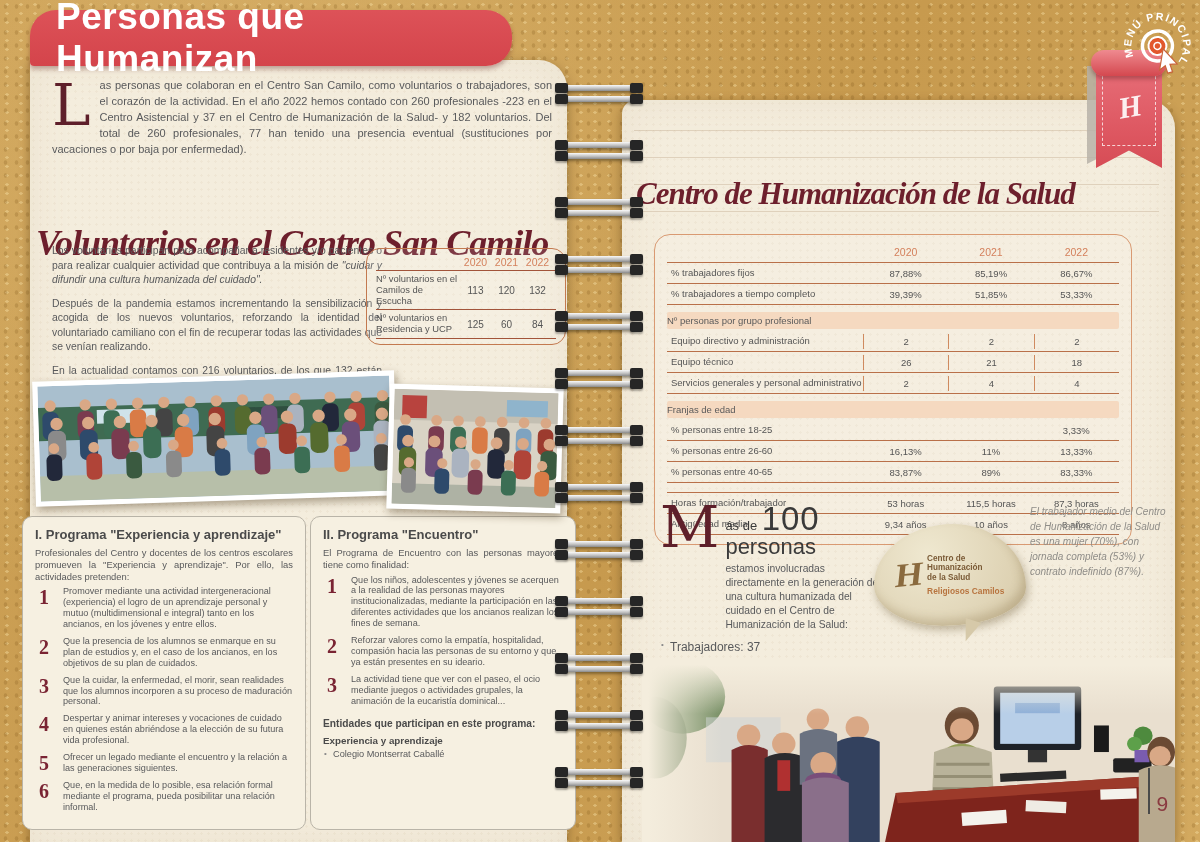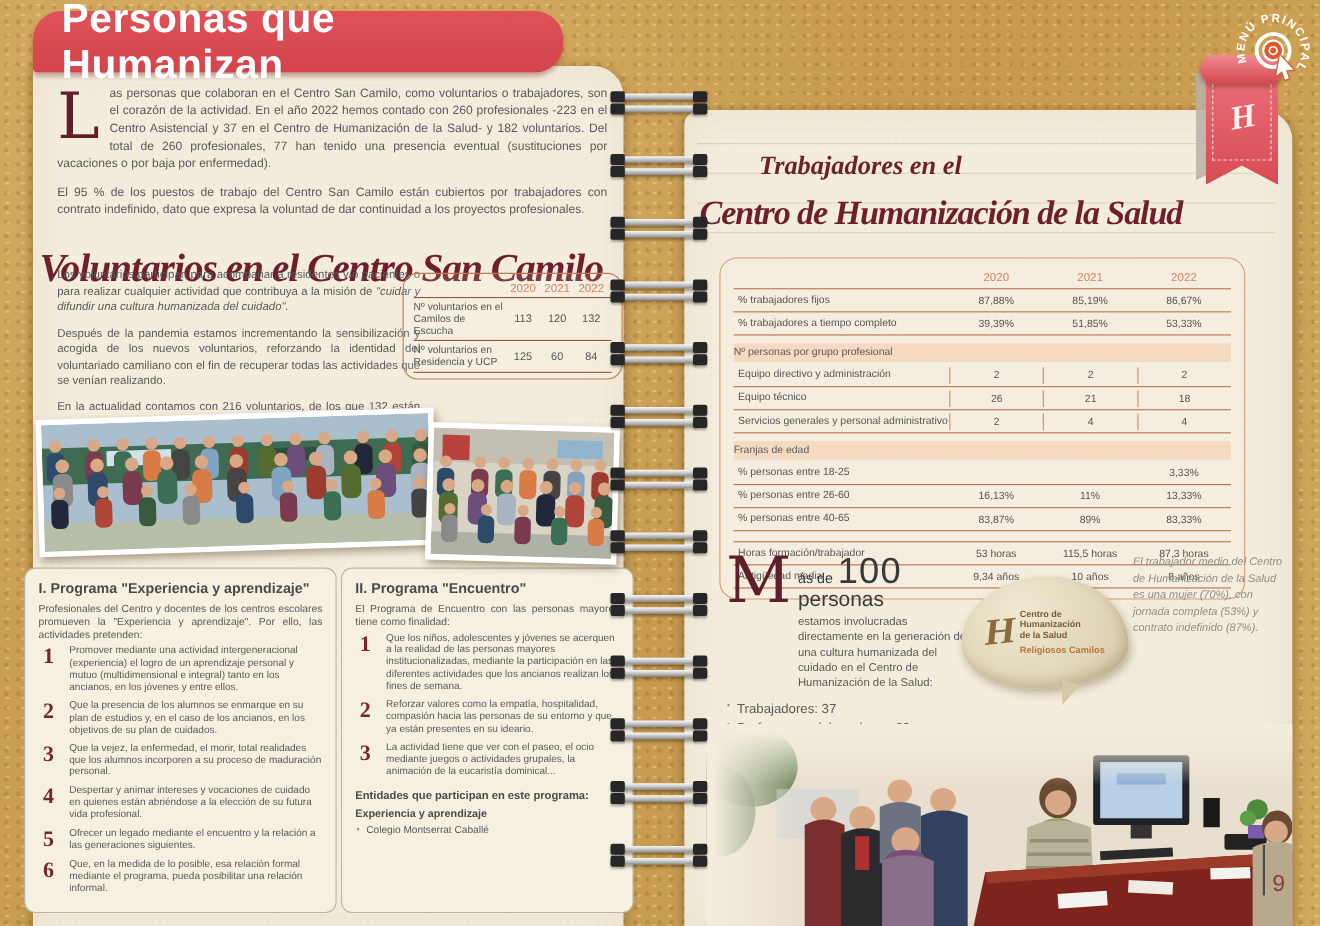--- a/index.html
+++ b/index.html
@@ -85,21 +85,21 @@
   .yrow .val{color:#d4805c;font-size:10.5px}
   .vsep .val{border-left:1px solid #cf8a5f}
   .bar{background:#f5d9c0;text-align:left;font-size:9.5px;color:#5a5a5a;padding:3px 0;margin:7px 0 2px;border-radius:2px}
   .bgrp{border-top:1px solid #b97049;margin-top:9px}
 
   
   .masde{position:absolute;left:38px;top:404px;width:230px}
   .masde .row1{display:flex;align-items:flex-start}
   .mcap{font-family:"DejaVu Serif",serif;font-size:58px;line-height:.8;color:#5e1f2a;margin-right:6px}
   .m100{font-size:33px;color:#3a3a3a;letter-spacing:1px;line-height:.9}
-  .mpers{font-size:19px;color:#3a3a3a}
+  .mpers{font-size:22px;color:#3a3a3a}
   .masbody{font-size:10.3px;color:#58595b;line-height:1.35;width:160px;margin-top:2px}
   .masde .blist{margin-top:8px}
   .masde .blist li{font-size:12px}
 
   
   .bubble{position:absolute;left:252px;top:424px;width:152px;height:102px;z-index:3;
     background:radial-gradient(circle at 35% 30%, #efe8d0, #ddd1b2 75%, #cfc2a2);
     border-radius:52% 48% 55% 45% / 60% 62% 38% 40%;
     box-shadow:2px 4px 8px rgba(90,70,30,.35), inset -4px -6px 10px rgba(120,95,50,.25);
     display:flex;align-items:center;justify-content:center}
@@ -171,21 +171,20 @@
   <div class="gray"></div>
   <div class="red"></div>
   <div class="fold"></div>
   <div class="rlogo">H</div>
 </div>
 
 <section class="page page-left">
   <div class="intro">
     <span class="dropcap">L</span>
     <p>as personas que colaboran en el Centro San Camilo, como voluntarios o trabajadores, son el corazón de la actividad. En el año 2022 hemos contado con 260 profesionales -223 en el Centro Asistencial y 37 en el Centro de Humanización de la Salud- y 182 voluntarios. Del total de 260 profesionales, 77 han tenido una presencia eventual (sustituciones por vacaciones o por baja por enfermedad).</p>
-    <p style="clear:left">El 95 % de los puestos de trabajo del Centro San Camilo están cubiertos por trabajadores con contrato indefinido, dato que expresa la voluntad de dar continuidad a los proyectos profesionales.</p>
   </div>
 
   <h2 class="script vol-title">Voluntarios en el Centro San Camilo</h2>
 
   <div class="vol-text">
     <p><span>Los voluntarios participan para acompañar a residentes y/o pacientes o para realizar cualquier actividad que contribuya a la misión de </span><span class="it">"cuidar y difundir una cultura humanizada del cuidado".</span></p>
     <p>Después de la pandemia estamos incrementando la sensibilización y acogida de los nuevos voluntarios, reforzando la identidad del voluntariado camiliano con el fin de recuperar todas las actividades que se venían realizando.</p>
     <p>En la actualidad contamos con 216 voluntarios, de los que 132 están en el Centro de Escucha y 84 en el Centro Asistencial (voluntarios de acompañamiento, de servicios generales y de actividades).</p>
   </div>
 
@@ -285,21 +284,21 @@
       </svg>
   </figure>
 
   <div class="pbox pbox1">
     <h3>I. Programa "Experiencia y aprendizaje"</h3>
     <p class="pin">Profesionales del Centro y docentes de los centros escolares promueven la "Experiencia y aprendizaje". Por ello, las actividades pretenden:</p>
     <ol class="plist">
 
     <li>Promover mediante una actividad intergeneracional (experiencia) el logro de un aprendizaje personal y mutuo (multidimensional e integral) tanto en los ancianos, en los jóvenes y entre ellos.</li>
         <li>Que la presencia de los alumnos se enmarque en su plan de estudios y, en el caso de los ancianos, en los objetivos de su plan de cuidados.</li>
-        <li>Que la vejez, la enfermedad, el morir, total realidades que los alumnos incorporen a su proceso de maduración personal.</li>
+        <li>Que la cuidar, la enfermedad, el morir, sean realidades que los alumnos incorporen a su proceso de maduración personal.</li>
         <li>Despertar y animar intereses y vocaciones de cuidado en quienes están abriéndose a la elección de su futura vida profesional.</li>
         <li>Ofrecer un legado mediante el encuentro y la relación a las generaciones siguientes.</li>
         <li>Que, en la medida de lo posible, esa relación formal mediante el programa, pueda posibilitar una relación informal.</li>
       </ol>
   </div>
 
   <div class="pbox pbox2">
     <h3>II. Programa "Encuentro"</h3>
     <p class="pin">El Programa de Encuentro con las personas mayores tiene como finalidad:</p>
     <ol class="plist">
@@ -322,21 +321,20 @@
       </div>
   </div>
 </section>
 
 <section class="page page-right">
   <div class="rule" style="top:30px"></div>
   <div class="rule" style="top:57px"></div>
   <div class="rule" style="top:84px"></div>
   <div class="rule" style="top:111px"></div>
 
-  <h2 class="script trab-t1">Trabajadores en el</h2>
   <h2 class="script trab-t2">Centro de Humanización de la Salud</h2>
 
   <div class="wtable">
     <div class="trow yrow">
       <span class="lbl"></span>
       <span style="display:contents">
         
       <span class="val">2020</span><span class="val">2021</span><span class="val">2022</span></span>
     </div>
     <div style="display:contents">

